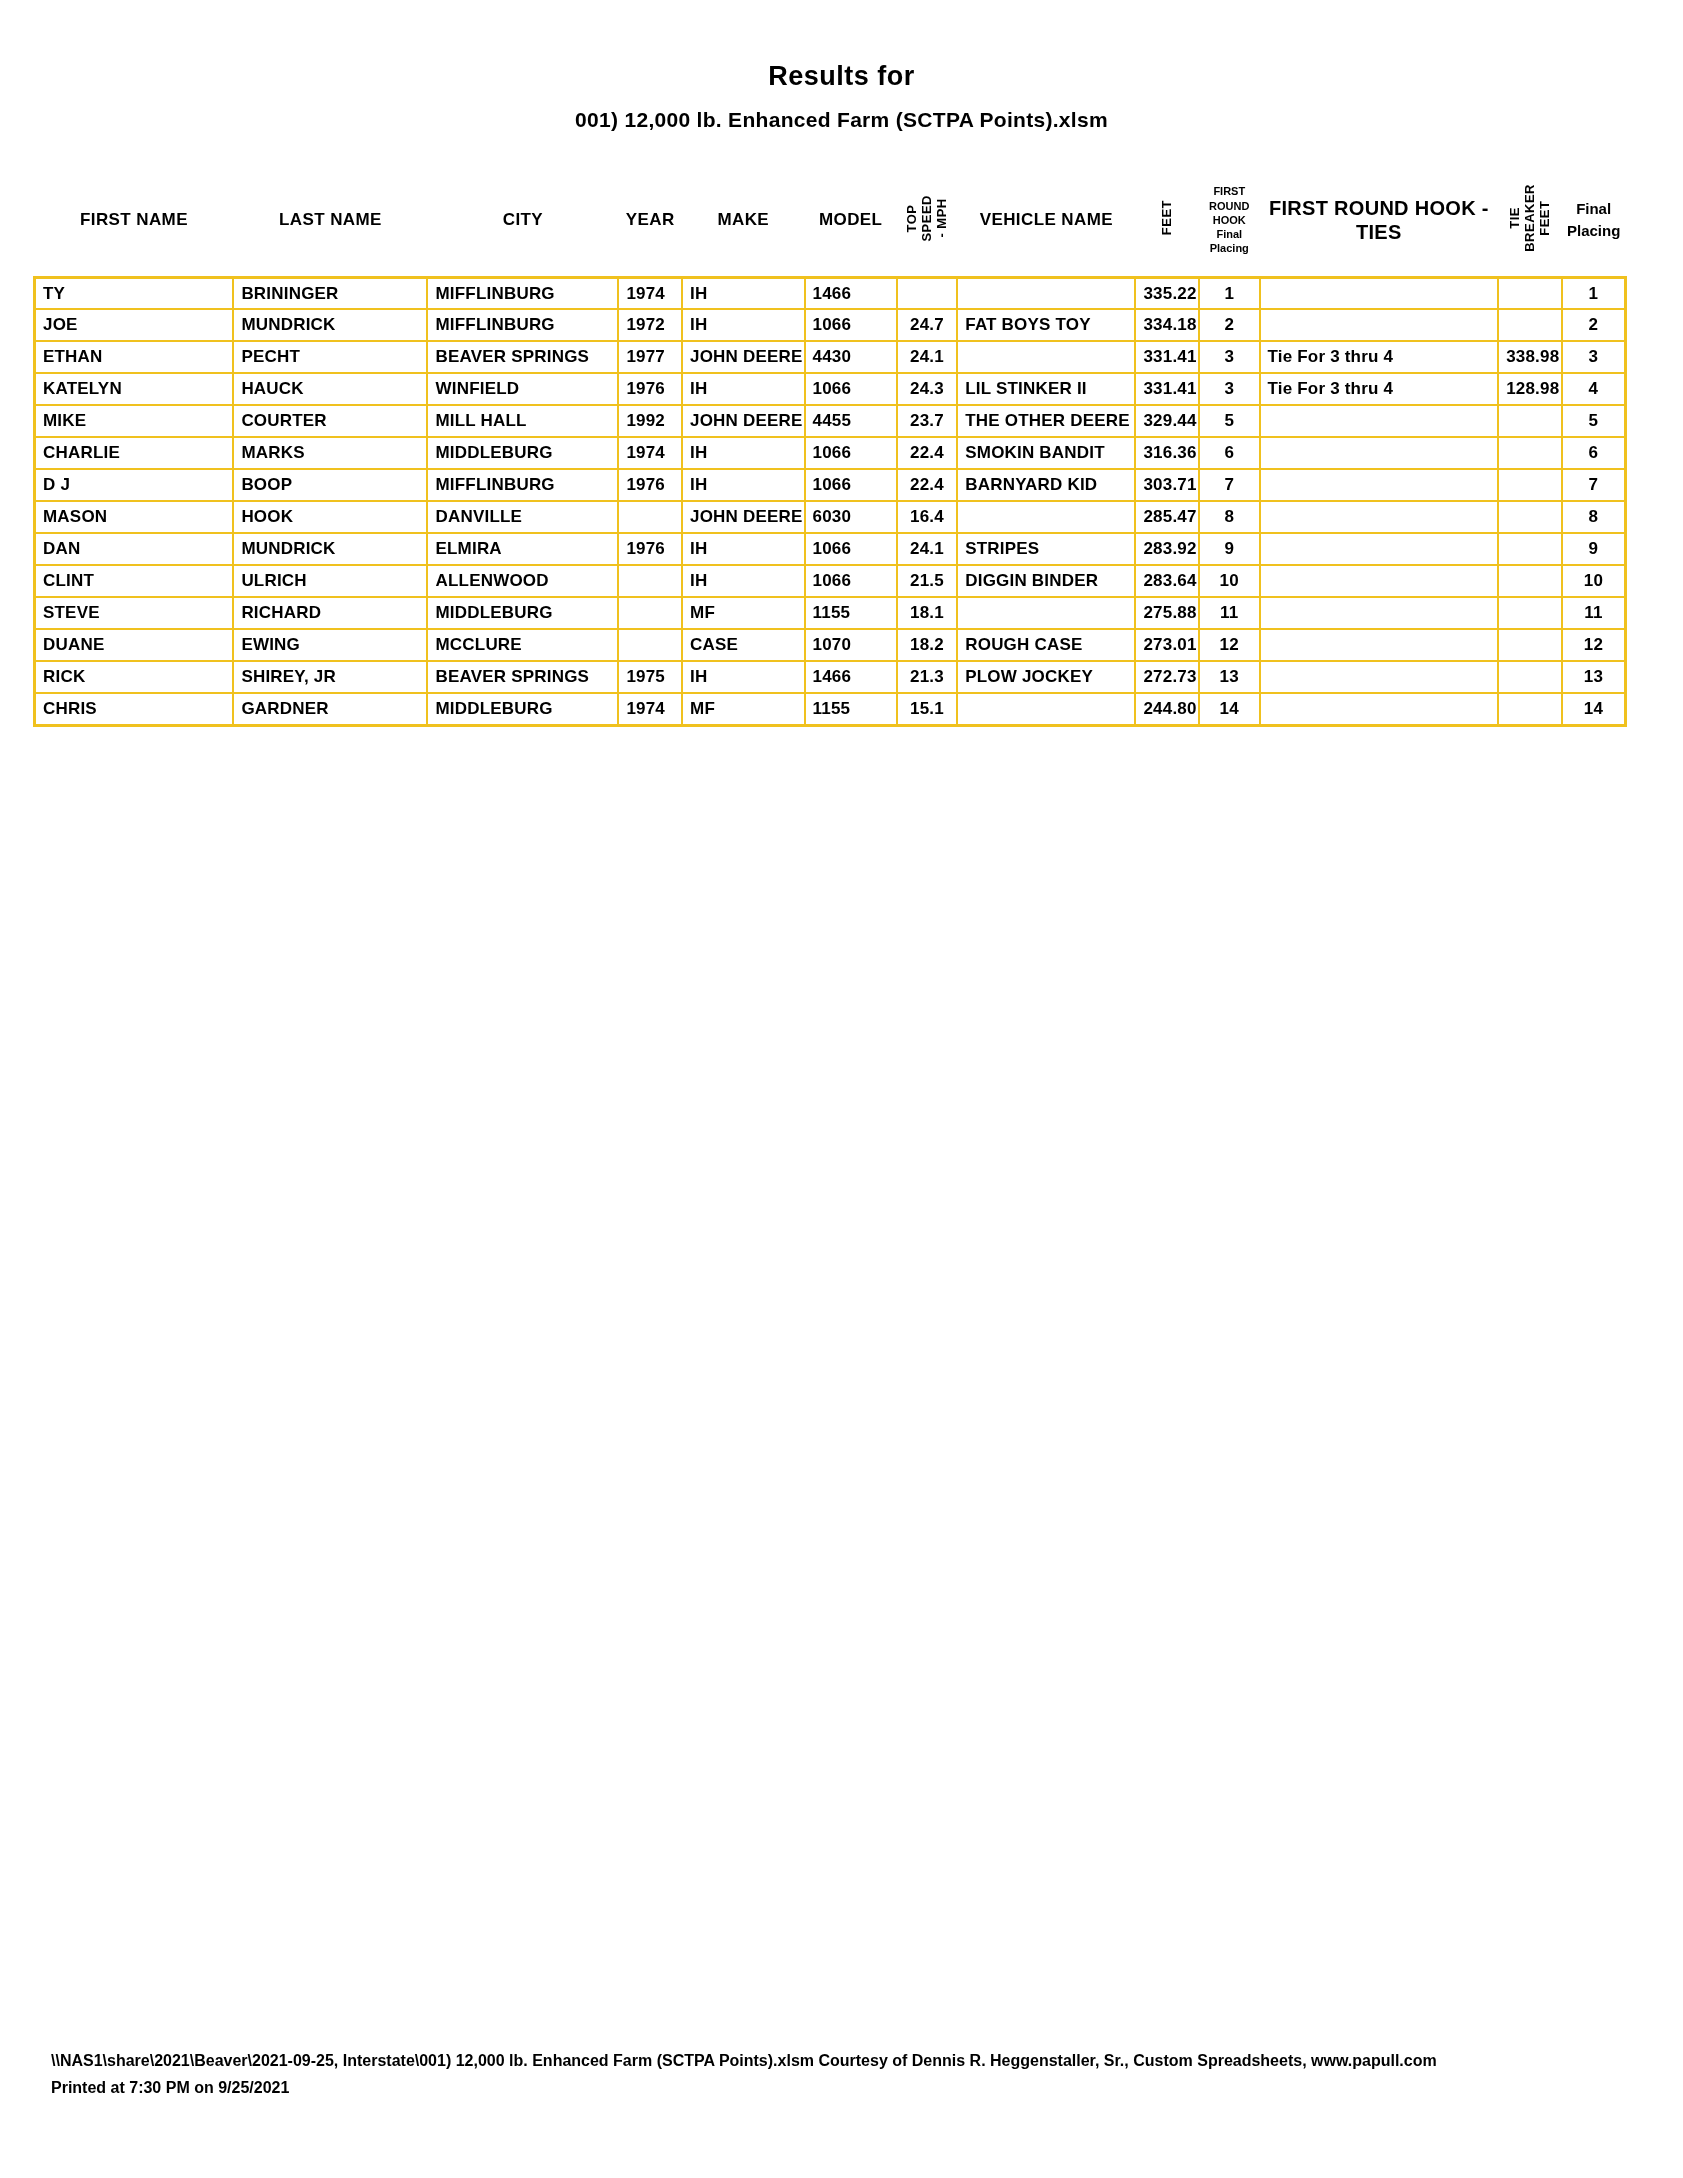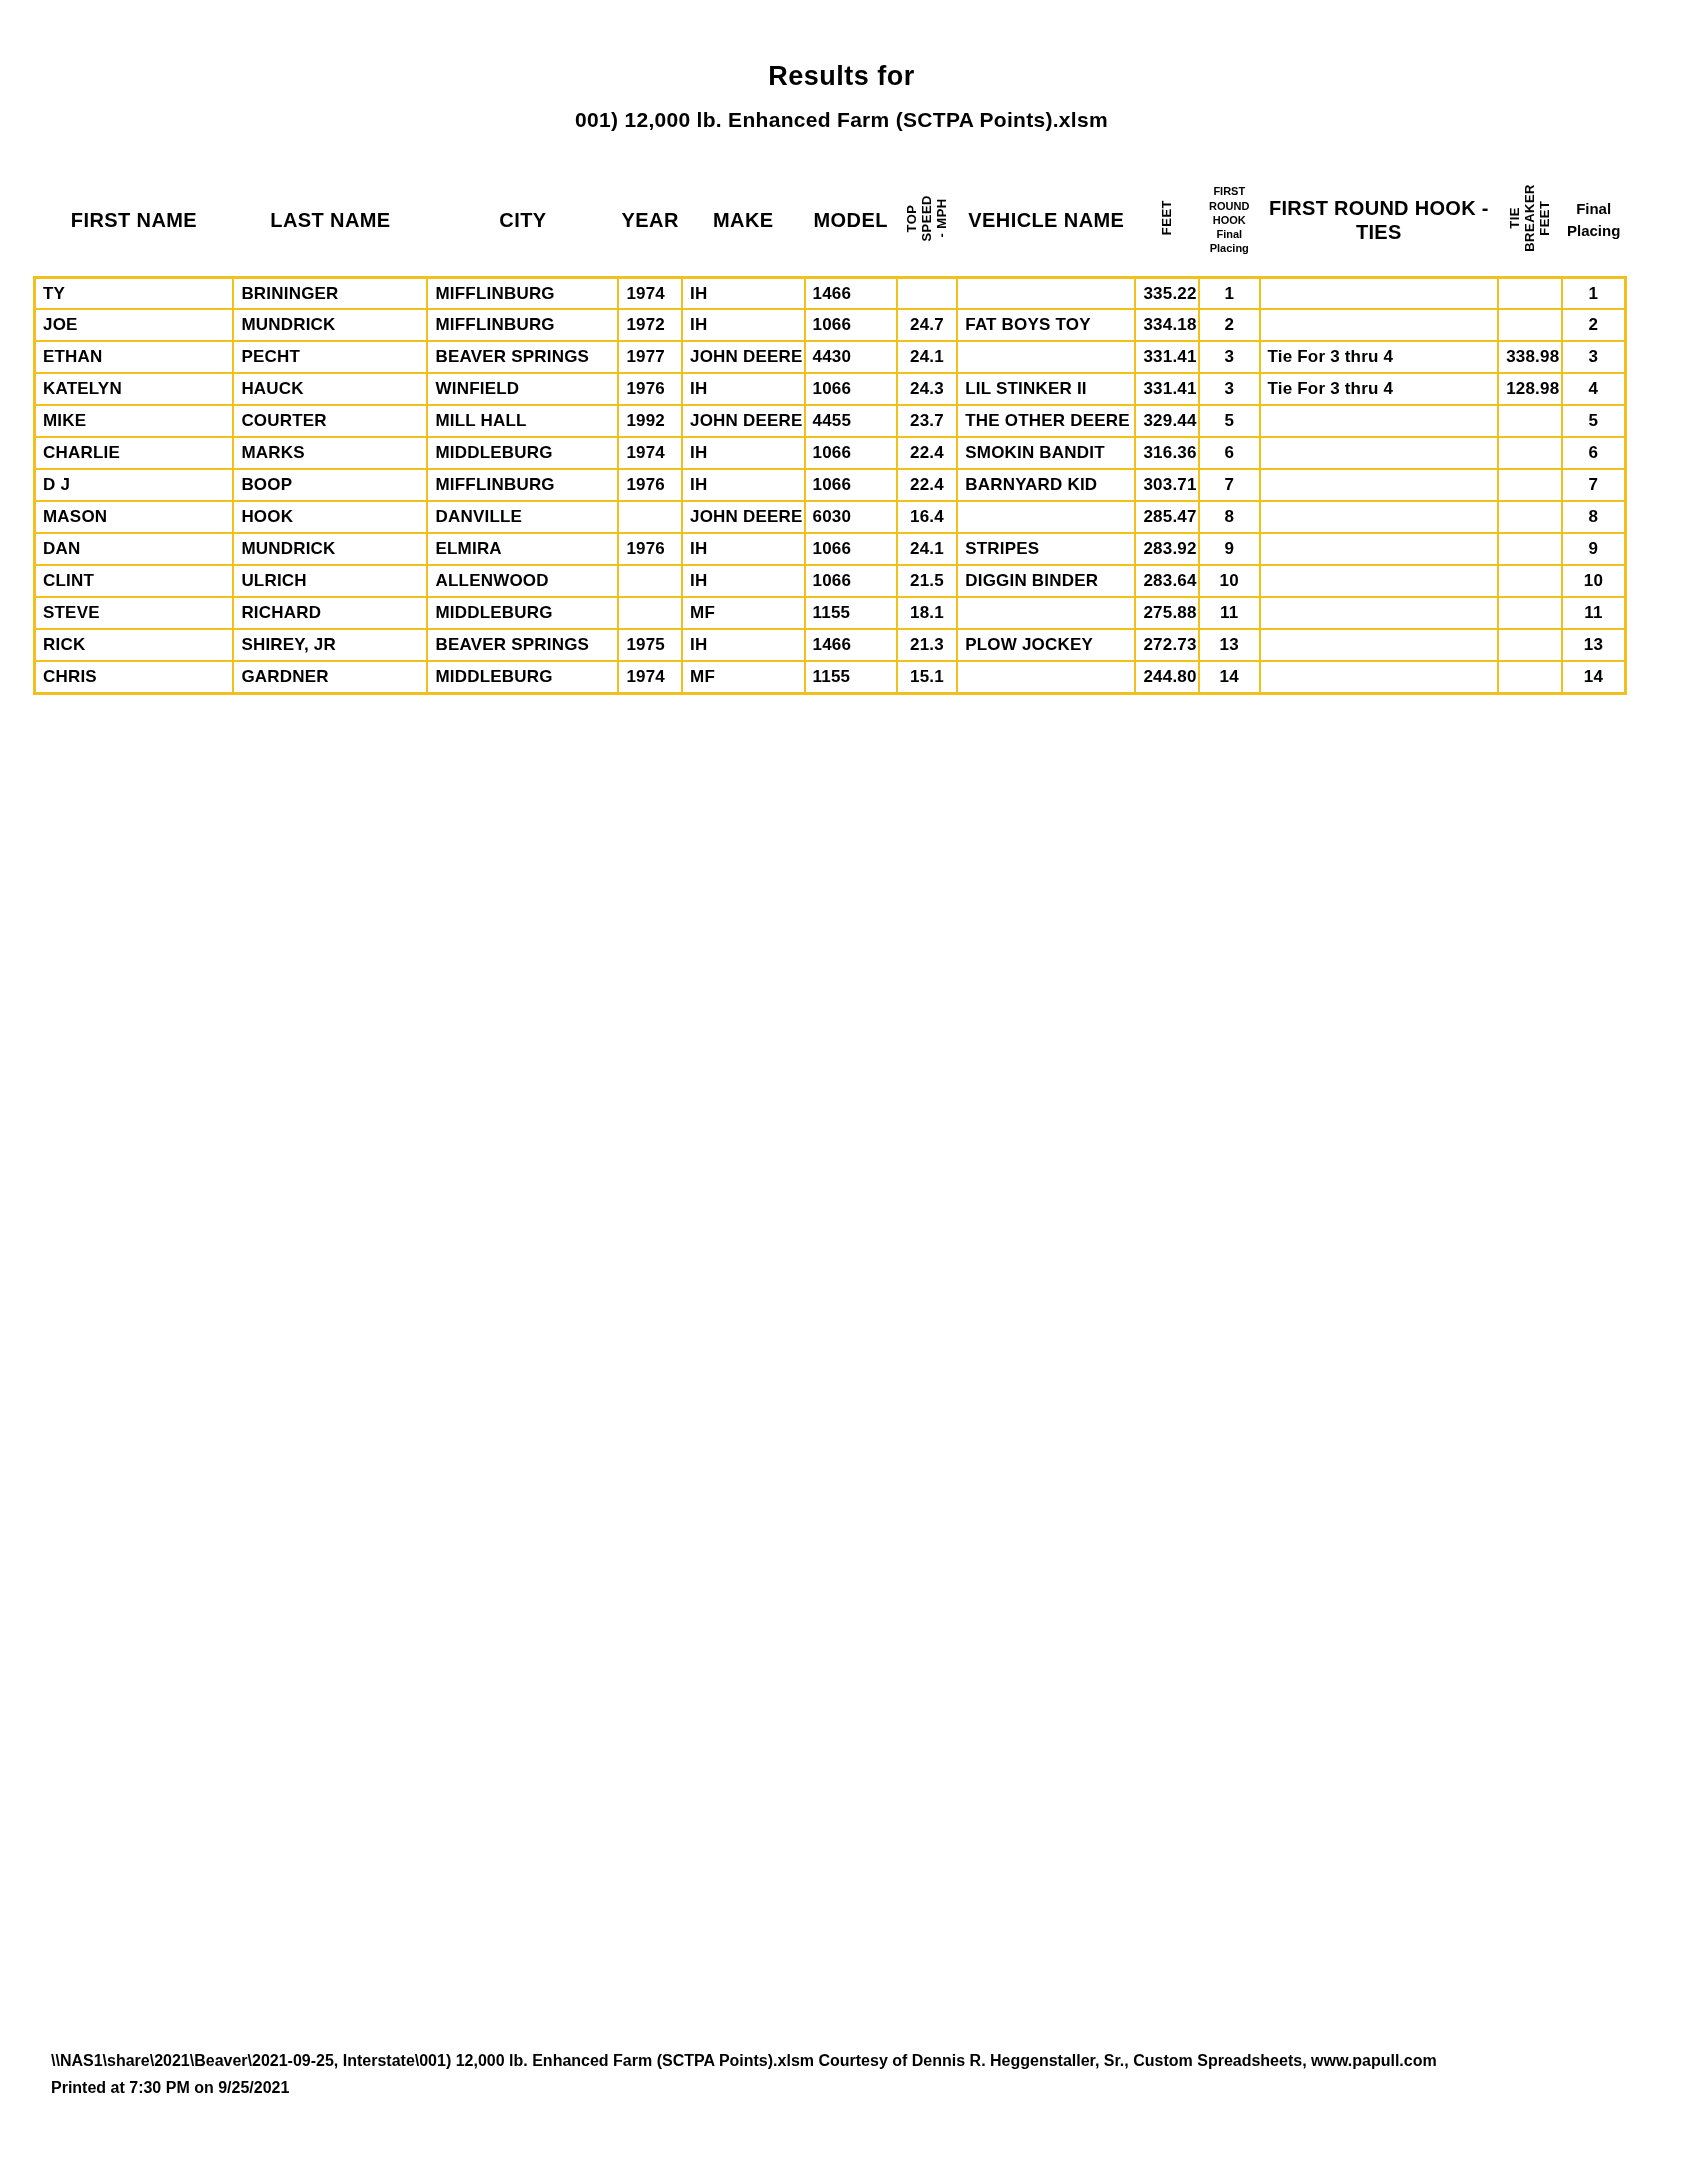--- a/index.html
+++ b/index.html
@@ -64,21 +64,21 @@
   thead th{
     border:none;
     height:73px;
     vertical-align:middle;
     text-align:center;
     padding:0 2px 20px 2px;
     font-weight:bold;
     white-space:pre-line;
     line-height:1.2;
   }
-  thead th.h-std{font-size:20px; letter-spacing:0.4px;}
+  thead th.h-std{font-size:17px; letter-spacing:0.4px;}
   thead th.h-big{font-size:20px; letter-spacing:0.3px;}
   thead th.h-small{font-size:11px; line-height:1.3;}
   thead th.h-final{font-size:15px; line-height:1.45;}
   thead th .vert{
     display:inline-block;
     writing-mode:vertical-rl;
     transform:rotate(180deg);
     white-space:pre-line;
     font-size:13px;
     line-height:1.15;
@@ -324,20 +324,35 @@
             <td class="al-left">1155</td>
             <td class="al-center">18.1</td>
             <td class="al-left"></td>
             <td class="al-right">275.88</td>
             <td class="al-center">11</td>
             <td class="al-left"></td>
             <td class="al-right"></td>
             <td class="al-center">11</td>
           </tr>
           <tr>
+            <td class="al-left">DUANE</td>
+            <td class="al-left">EWING</td>
+            <td class="al-left">MCCLURE</td>
+            <td class="al-left"></td>
+            <td class="al-left">CASE</td>
+            <td class="al-left">1070</td>
+            <td class="al-center">18.2</td>
+            <td class="al-left">ROUGH CASE</td>
+            <td class="al-right">273.01</td>
+            <td class="al-center">12</td>
+            <td class="al-left"></td>
+            <td class="al-right"></td>
+            <td class="al-center">12</td>
+          </tr>
+          <tr>
             <td class="al-left">RICK</td>
             <td class="al-left">SHIREY, JR</td>
             <td class="al-left">BEAVER SPRINGS</td>
             <td class="al-left">1975</td>
             <td class="al-left">IH</td>
             <td class="al-left">1466</td>
             <td class="al-center">21.3</td>
             <td class="al-left">PLOW JOCKEY</td>
             <td class="al-right">272.73</td>
             <td class="al-center">13</td>

